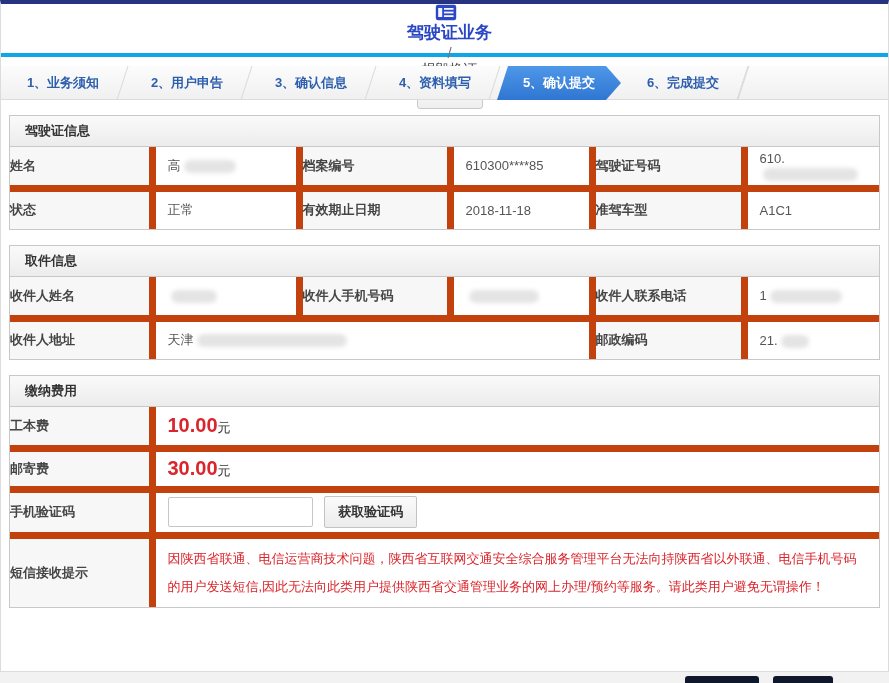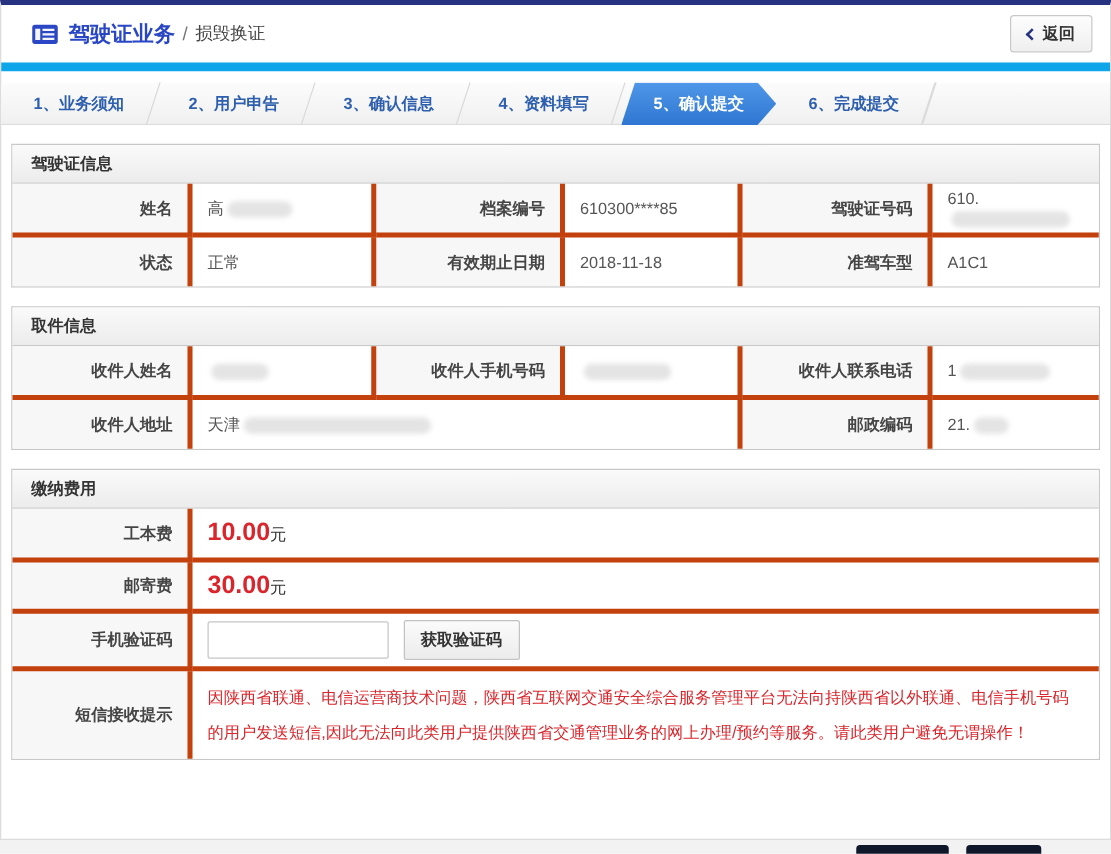--- a/index.html
+++ b/index.html
@@ -13,21 +13,22 @@
   .page-container {
     width:889px; height:672px;
     background:#fff;
     border:1px solid #dcdcdc;
     border-top:4px solid #273380;
   }
   
   .header {
     height:53px; display:flex; align-items:center;
     padding:0 14px 0 24px;
-    border-bottom:7px solid #0ea5e9;
+    border-bottom:4px solid #0ea5e9;
+    flex-direction:column;
   }
   .hd-icon { width:22px; height:17px; margin-right:8px; flex:0 0 auto; }
   .hd-title { color:#2947c4; font-size:17px; font-weight:bold; }
   .hd-sep { color:#777; font-size:15px; margin:0 6px; }
   .hd-sub { color:#444; font-size:14px; }
   .hd-spacer { flex:1; }
   .back-btn {
     display:inline-flex; align-items:center;
     background:linear-gradient(#fdfdfd,#efefef);
     border:1px solid #c9c9c9; border-radius:3px;
@@ -67,27 +68,27 @@
   }
   
   .content { padding:0 8px; }
   .section { border:1px solid #c8c8c8; margin-top:15px; }
   .section-header {
     background:linear-gradient(#fafafa,#ececec);
     border-bottom:1px solid #c8c8c8;
     padding:6px 15px; font-weight:bold; color:#333; font-size:13px;
   }
   table { width:100%; border-collapse:collapse; table-layout:fixed; }
-  td { border:4px solid #c2410c; height:41px; font-size:13px; vertical-align:middle; }
+  td { border:7px solid #c2410c; height:41px; font-size:13px; vertical-align:middle; }
   tr td:first-child { border-left:none; }
   tr td:last-child { border-right:none; }
   tr:first-child td { border-top:none; }
   tr:last-child td { border-bottom:none; }
   td.lbl {
-    background:#f7f7f7; text-align:right; padding-right:12px;
+    background:#f7f7f7; text-align:left; padding-right:12px;
     font-weight:bold; color:#454545;
   }
   td.val { background:#fff; text-align:left; padding-left:12px; color:#555; }
   .redact {
     display:inline-block; height:13px; background:#e4e4e4;
     border-radius:7px; filter:blur(2px); vertical-align:middle; margin-left:3px;
   }
   
   .fee-amount { color:#d9252b; font-weight:bold; font-size:20px; }
   .fee-unit { color:#333; font-size:13px; }

